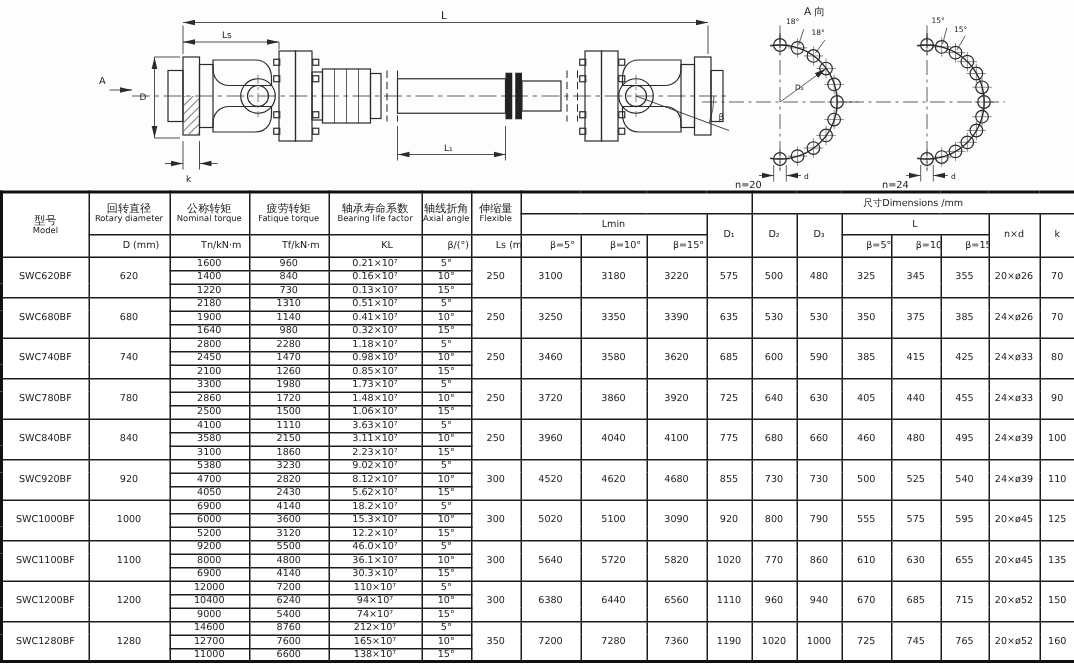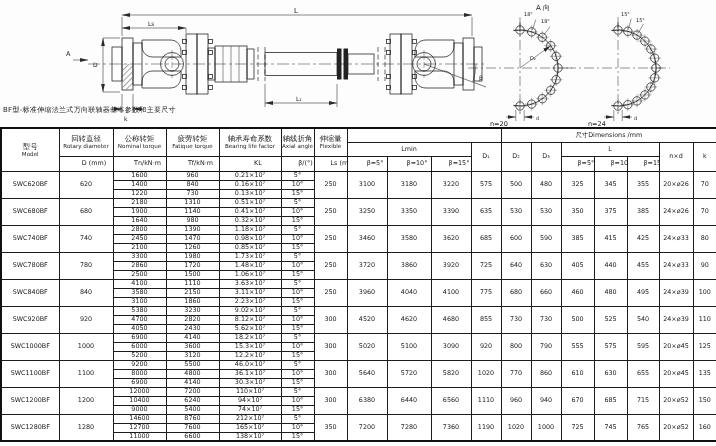--- a/index.html
+++ b/index.html
@@ -265,21 +265,20 @@
       <circle cx="627.8" cy="104.7" r="4.2" stroke-width="0.8"></circle>
       <line x1="621.3" y1="104.7" x2="634.3" y2="104.7" stroke-width="0.35"></line>
       <line x1="627.8" y1="98.2" x2="627.8" y2="111.2" stroke-width="0.35"></line>
       <circle cx="618.0" cy="106.0" r="4.2" stroke-width="0.8"></circle>
       <line x1="611.5" y1="106.0" x2="624.5" y2="106.0" stroke-width="0.35"></line>
       <line x1="618.0" y1="99.5" x2="618.0" y2="112.5" stroke-width="0.35"></line>
     </g>
 </svg>
 
 <div class="caption">
-  <div class="zh">BF型-标准伸缩法兰式万向联轴器基本参数和主要尺寸</div>
 </div>
 
 <table class="params">
   <colgroup>
     <col style="width:58px">
       <col style="width:54px">
       <col style="width:53px">
       <col style="width:53px">
     <col style="width:62px">
       <col style="width:33px">
@@ -415,21 +414,21 @@
       <tr>
         <td>1640</td>
         <td>980</td>
         <td>0.32×10⁷</td>
         <td>15°</td>
       </tr>
       <tr class="group-start">
         <td rowspan="3">SWC740BF</td>
         <td rowspan="3">740</td>
         <td>2800</td>
-        <td>1390</td>
+        <td>2280</td>
         <td>1.18×10⁷</td>
         <td>5°</td>
         <td rowspan="3">250</td>
         <td rowspan="3">3460</td>
         <td rowspan="3">3580</td>
         <td rowspan="3">3620</td>
         <td rowspan="3">685</td>
         <td rowspan="3">600</td>
         <td rowspan="3">590</td>
         <td rowspan="3">385</td>

